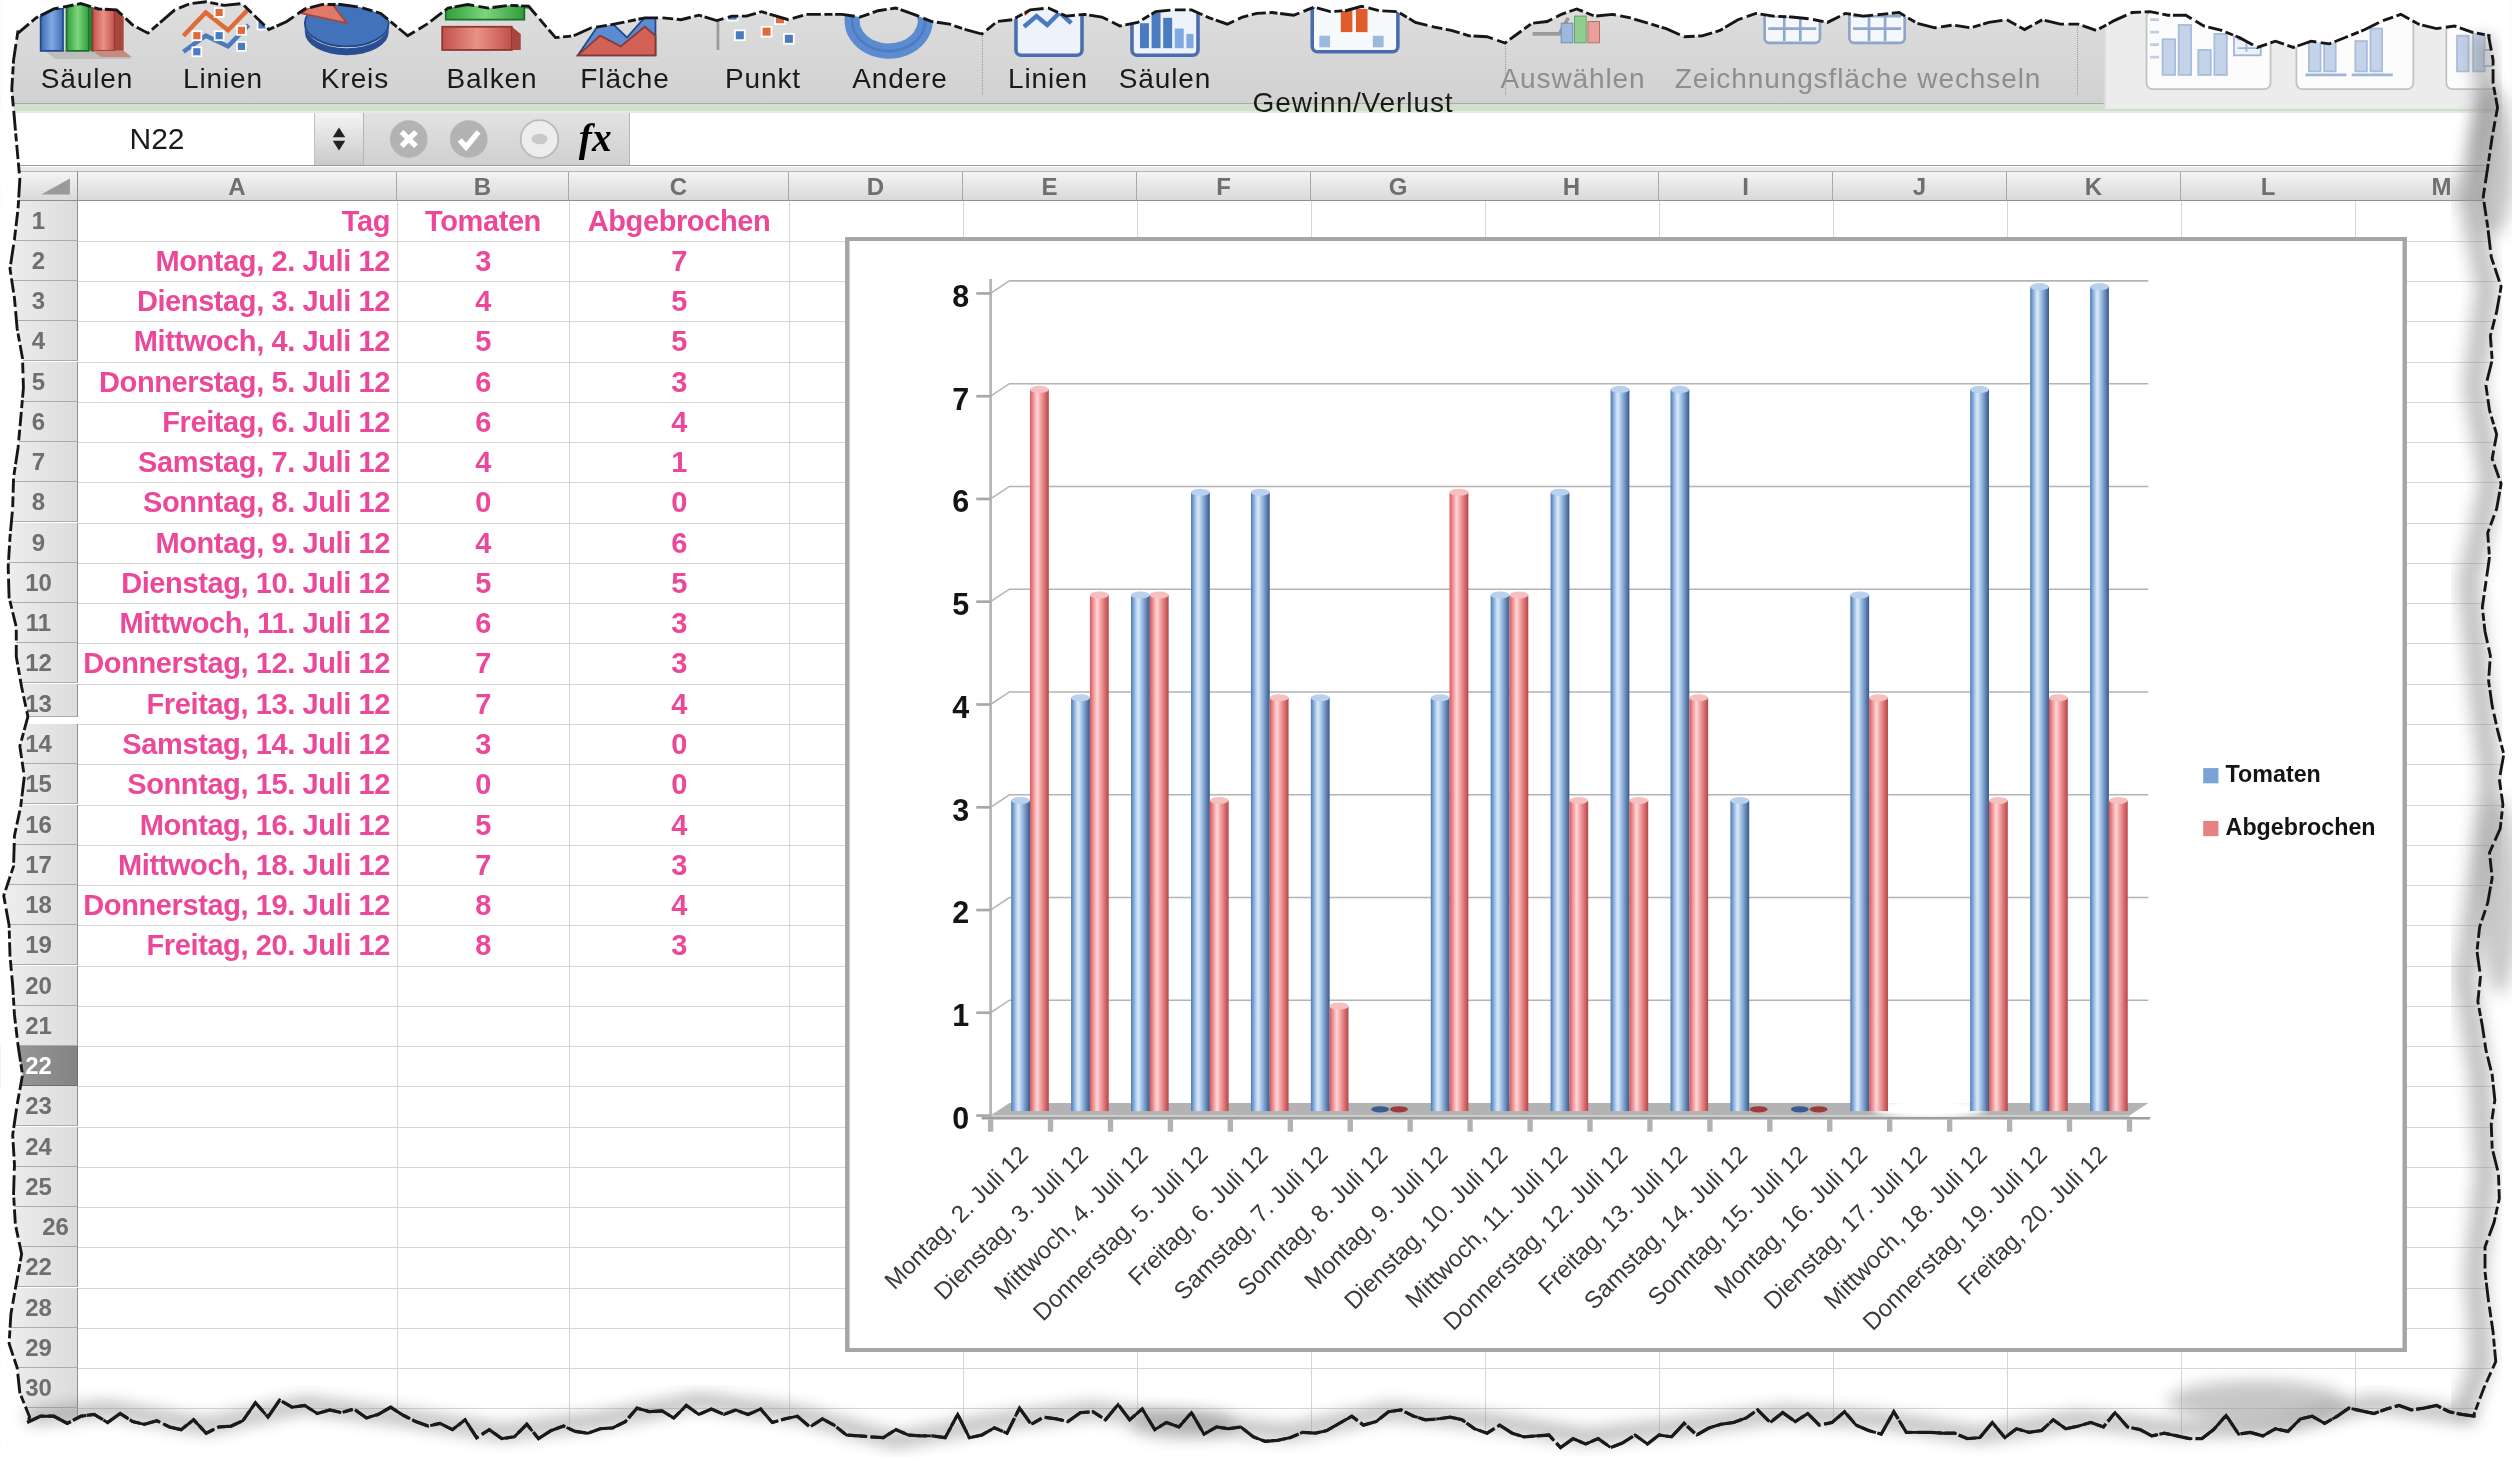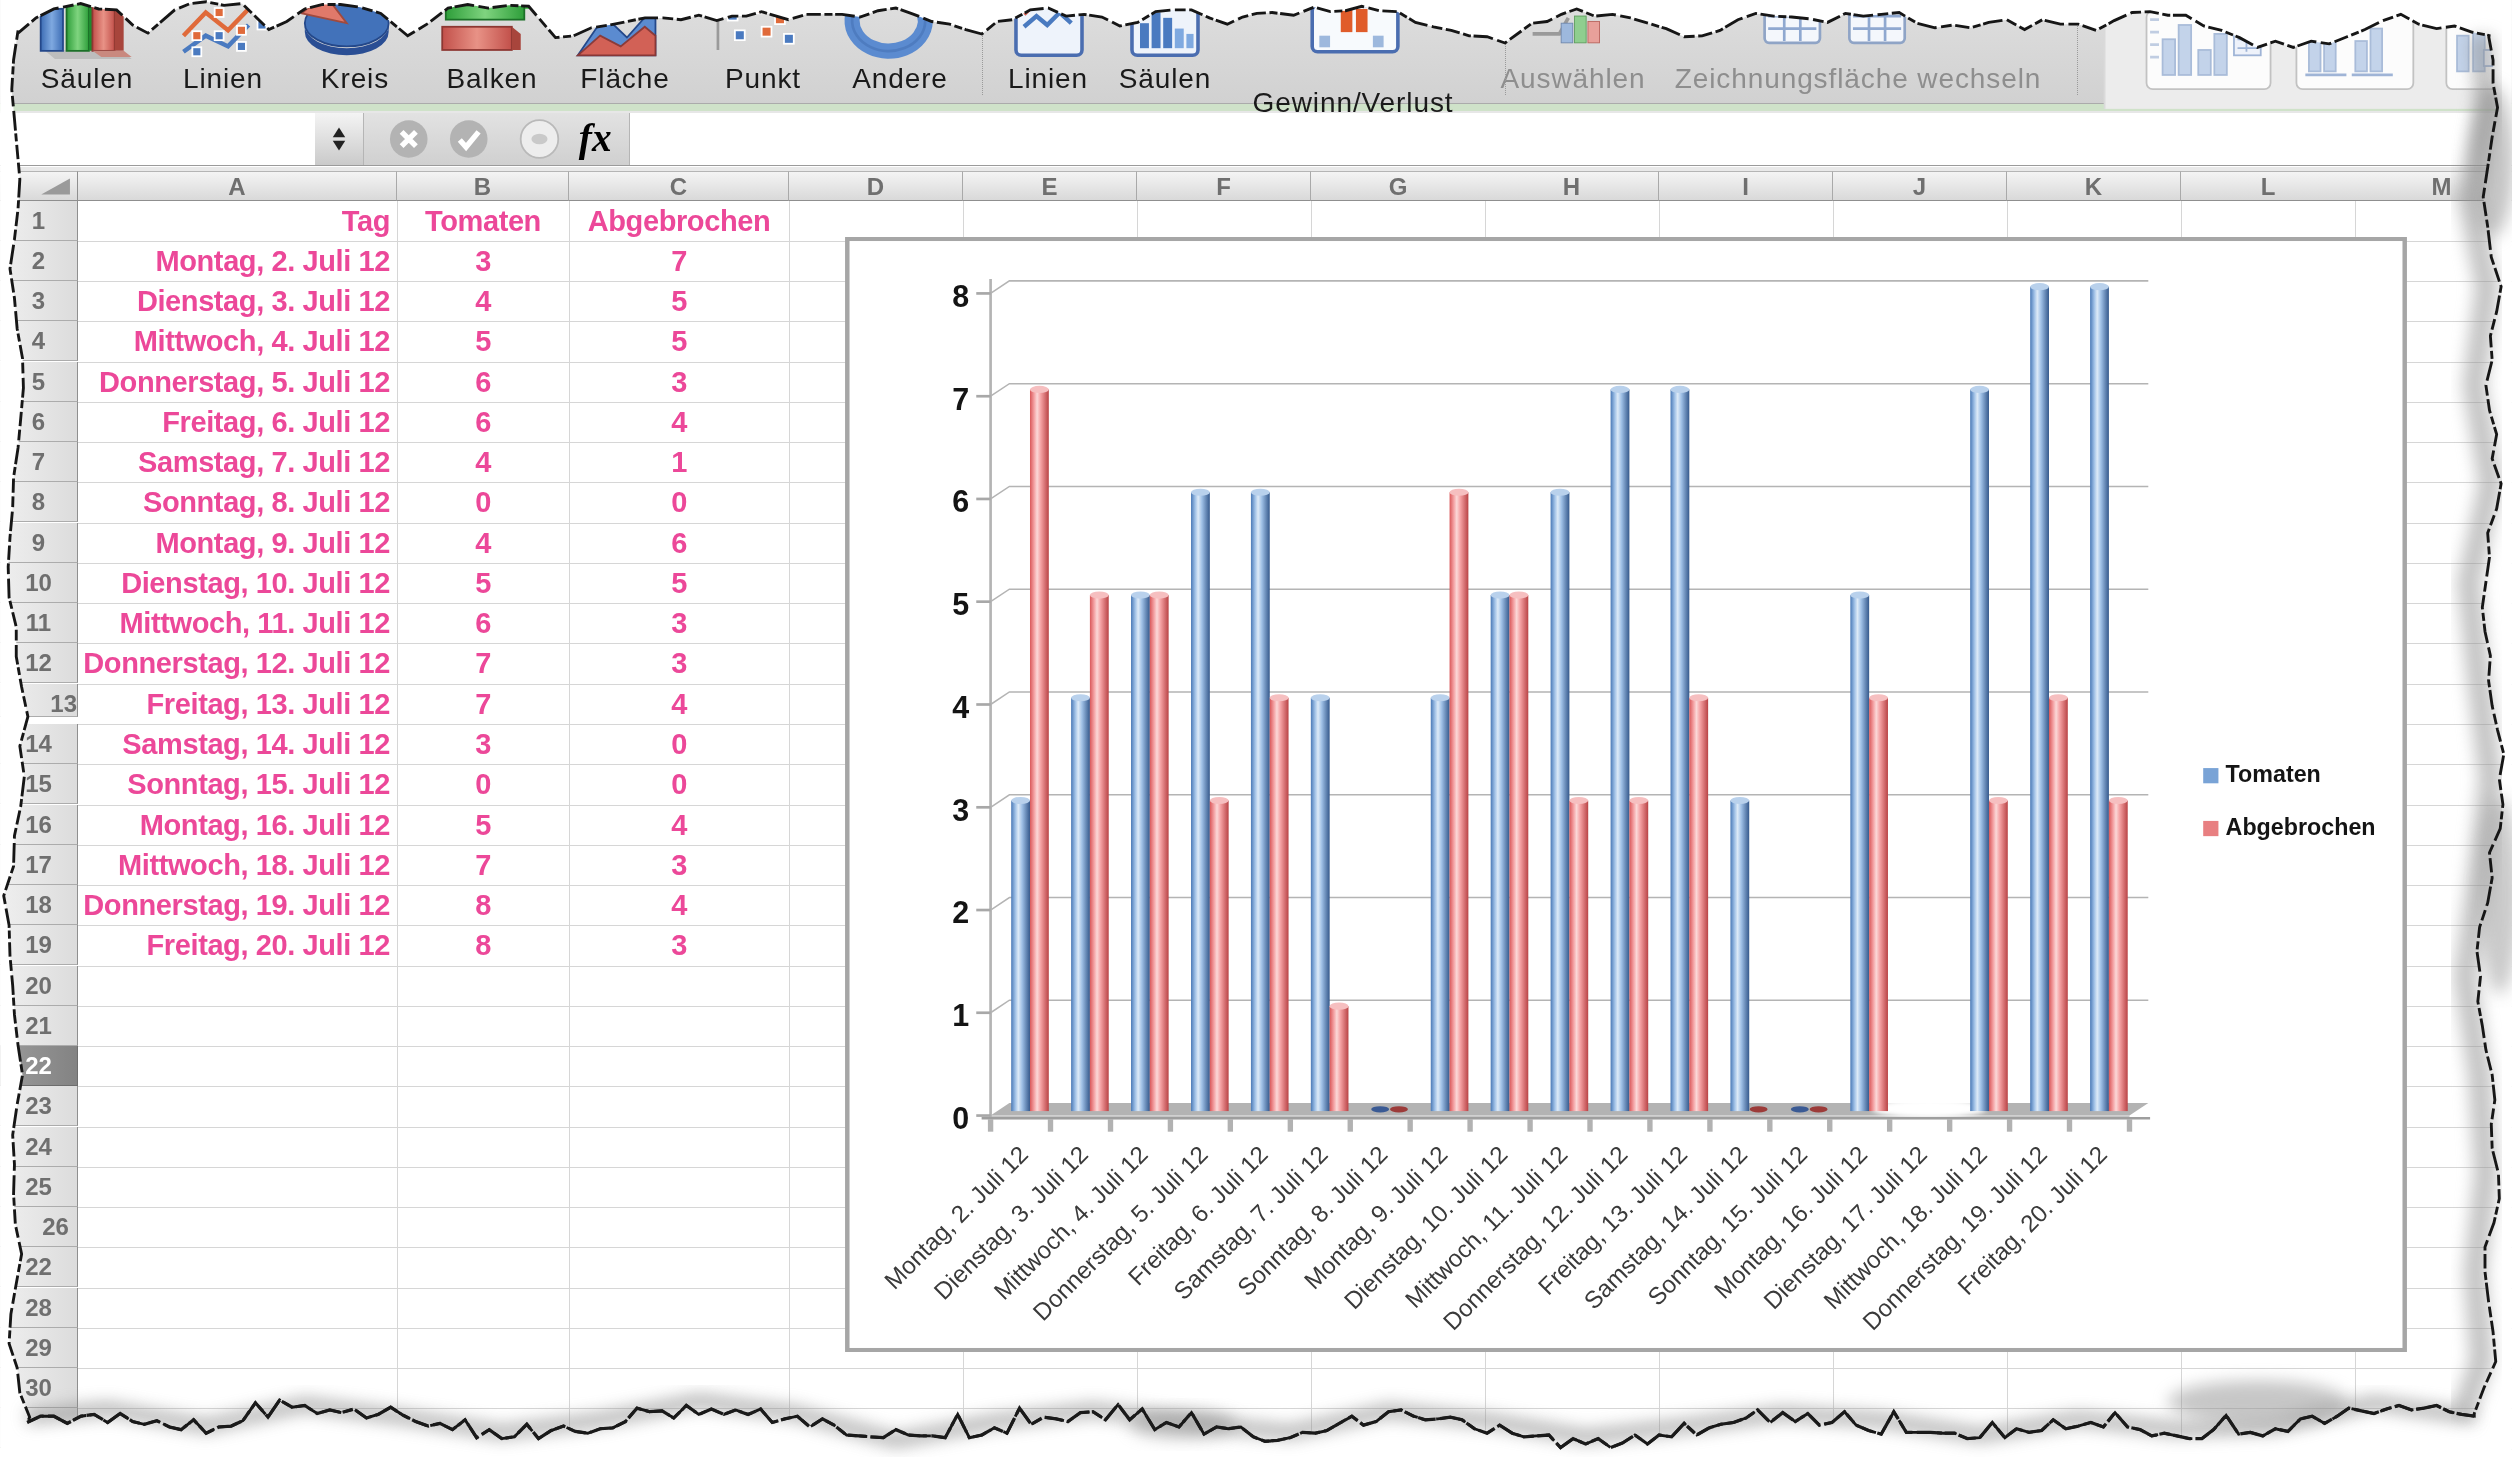--- a/index.html
+++ b/index.html
@@ -154,20 +154,21 @@
 </g>
       <path d="M2578 84 h46 M2630 84 h46" stroke="#9fb4d6" stroke-width="3"></path>
 <rect x="2736" y="12" width="68" height="88" rx="7" fill="#fcfcfc" stroke="#c2c2c2" stroke-width="2"></rect>
 <g fill="#c3d3ea" stroke="#a9bcd9" stroke-width="2">
         <rect x="2748" y="40" width="13" height="40"></rect>
         <rect x="2766" y="26" width="13" height="54"></rect>
       </g>
 <rect x="2778" y="56" width="22" height="18" fill="#eef2fa" stroke="#9fb4d6" stroke-width="2"></rect>
 </svg>
 <div class="abs" style="left:0;top:113px;width:2512px;height:52px;background:#fff;border-bottom:1.8px solid #9b9b9b;"></div>
+<div class="abs" style="left:0;top:113px;width:314px;height:52px;border-right:1.8px solid #c0c0c0;color:#1a1a1a;font-size:30px;line-height:52px;text-align:center;">N22</div>
 <div class="abs" style="left:315px;top:113px;width:48px;height:52px;background:linear-gradient(#f4f4f4,#cacaca);border-right:1.8px solid #b5b5b5;"></div>
 <svg class="abs" style="left:315px;top:113px;" width="48" height="52" viewBox="0 0 54 58">
       <path d="M27 16 l7 11 h-14 Z" fill="#222"></path>
       <path d="M27 42 l7 -11 h-14 Z" fill="#222"></path>
     </svg>
 <div class="abs" style="left:364px;top:113px;width:265px;height:52px;background:linear-gradient(#e2e2e2,#d0d0d0);border-right:1.8px solid #b5b5b5;"></div>
 <svg class="abs" style="left:364px;top:113px;" width="265" height="52" viewBox="0 0 296 58">
 <circle cx="50" cy="29" r="21" fill="#b3b3b3"></circle>
       <path d="M42 21 L58 37 M58 21 L42 37" stroke="#fff" stroke-width="6"></path>
 <circle cx="117" cy="29" r="21" fill="#b3b3b3"></circle>
@@ -199,21 +200,21 @@
 <div class="rowhdr" style="top:281px;height:40px;line-height:40px;">3</div>
 <div class="rowhdr" style="top:321px;height:40px;line-height:40px;">4</div>
 <div class="rowhdr" style="top:362px;height:40px;line-height:40px;">5</div>
 <div class="rowhdr" style="top:402px;height:40px;line-height:40px;">6</div>
 <div class="rowhdr" style="top:442px;height:40px;line-height:40px;">7</div>
 <div class="rowhdr" style="top:482px;height:40px;line-height:40px;">8</div>
 <div class="rowhdr" style="top:523px;height:40px;line-height:40px;">9</div>
 <div class="rowhdr" style="top:563px;height:40px;line-height:40px;">10</div>
 <div class="rowhdr" style="top:603px;height:40px;line-height:40px;">11</div>
 <div class="rowhdr" style="top:643px;height:40px;line-height:40px;">12</div>
-<div class="rowhdr" style="top:684px;height:33px;line-height:40px;text-align:right;">13</div>
+<div class="rowhdr" style="top:684px;height:33px;line-height:40px;">13</div>
 <div class="rowhdr" style="top:724px;height:40px;line-height:40px;">14</div>
 <div class="rowhdr" style="top:764px;height:40px;line-height:40px;">15</div>
 <div class="rowhdr" style="top:805px;height:40px;line-height:40px;">16</div>
 <div class="rowhdr" style="top:845px;height:40px;line-height:40px;">17</div>
 <div class="rowhdr" style="top:885px;height:40px;line-height:40px;">18</div>
 <div class="rowhdr" style="top:925px;height:40px;line-height:40px;">19</div>
 <div class="rowhdr" style="top:966px;height:40px;line-height:40px;">20</div>
 <div class="rowhdr" style="top:1006px;height:40px;line-height:40px;">21</div>
 <div class="rowhdr" style="top:1046px;height:40px;line-height:40px;background:linear-gradient(90deg,#9b9b9b,#838383);color:#fff;border-right:0.9px solid #6d6d6d;border-bottom:0.9px solid #6d6d6d;">22</div>
 <div class="rowhdr" style="top:1086px;height:40px;line-height:40px;">23</div>

